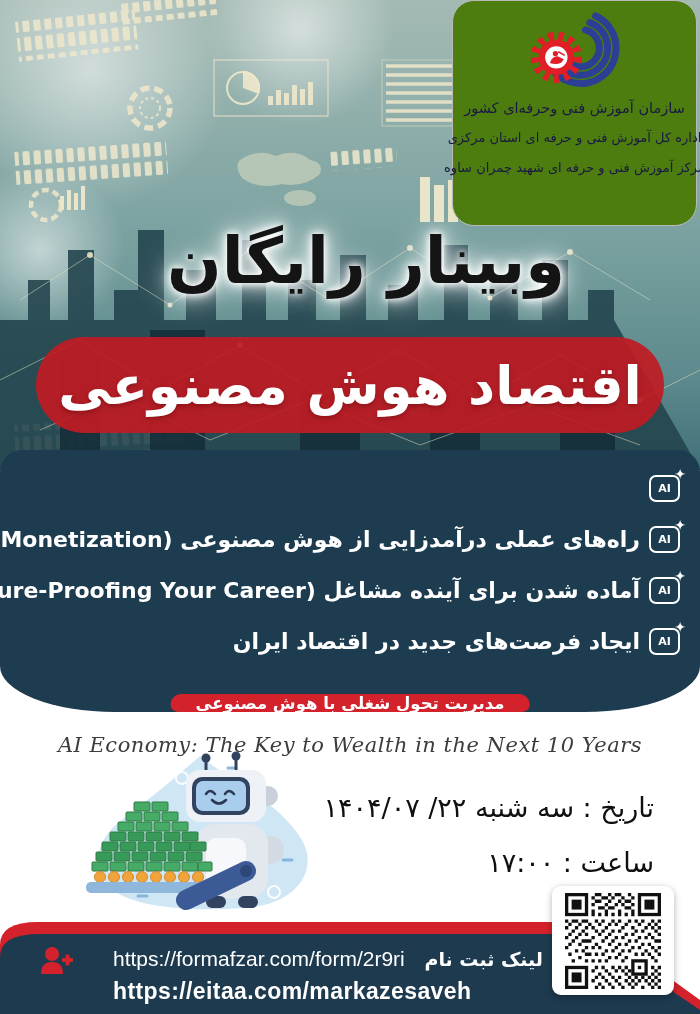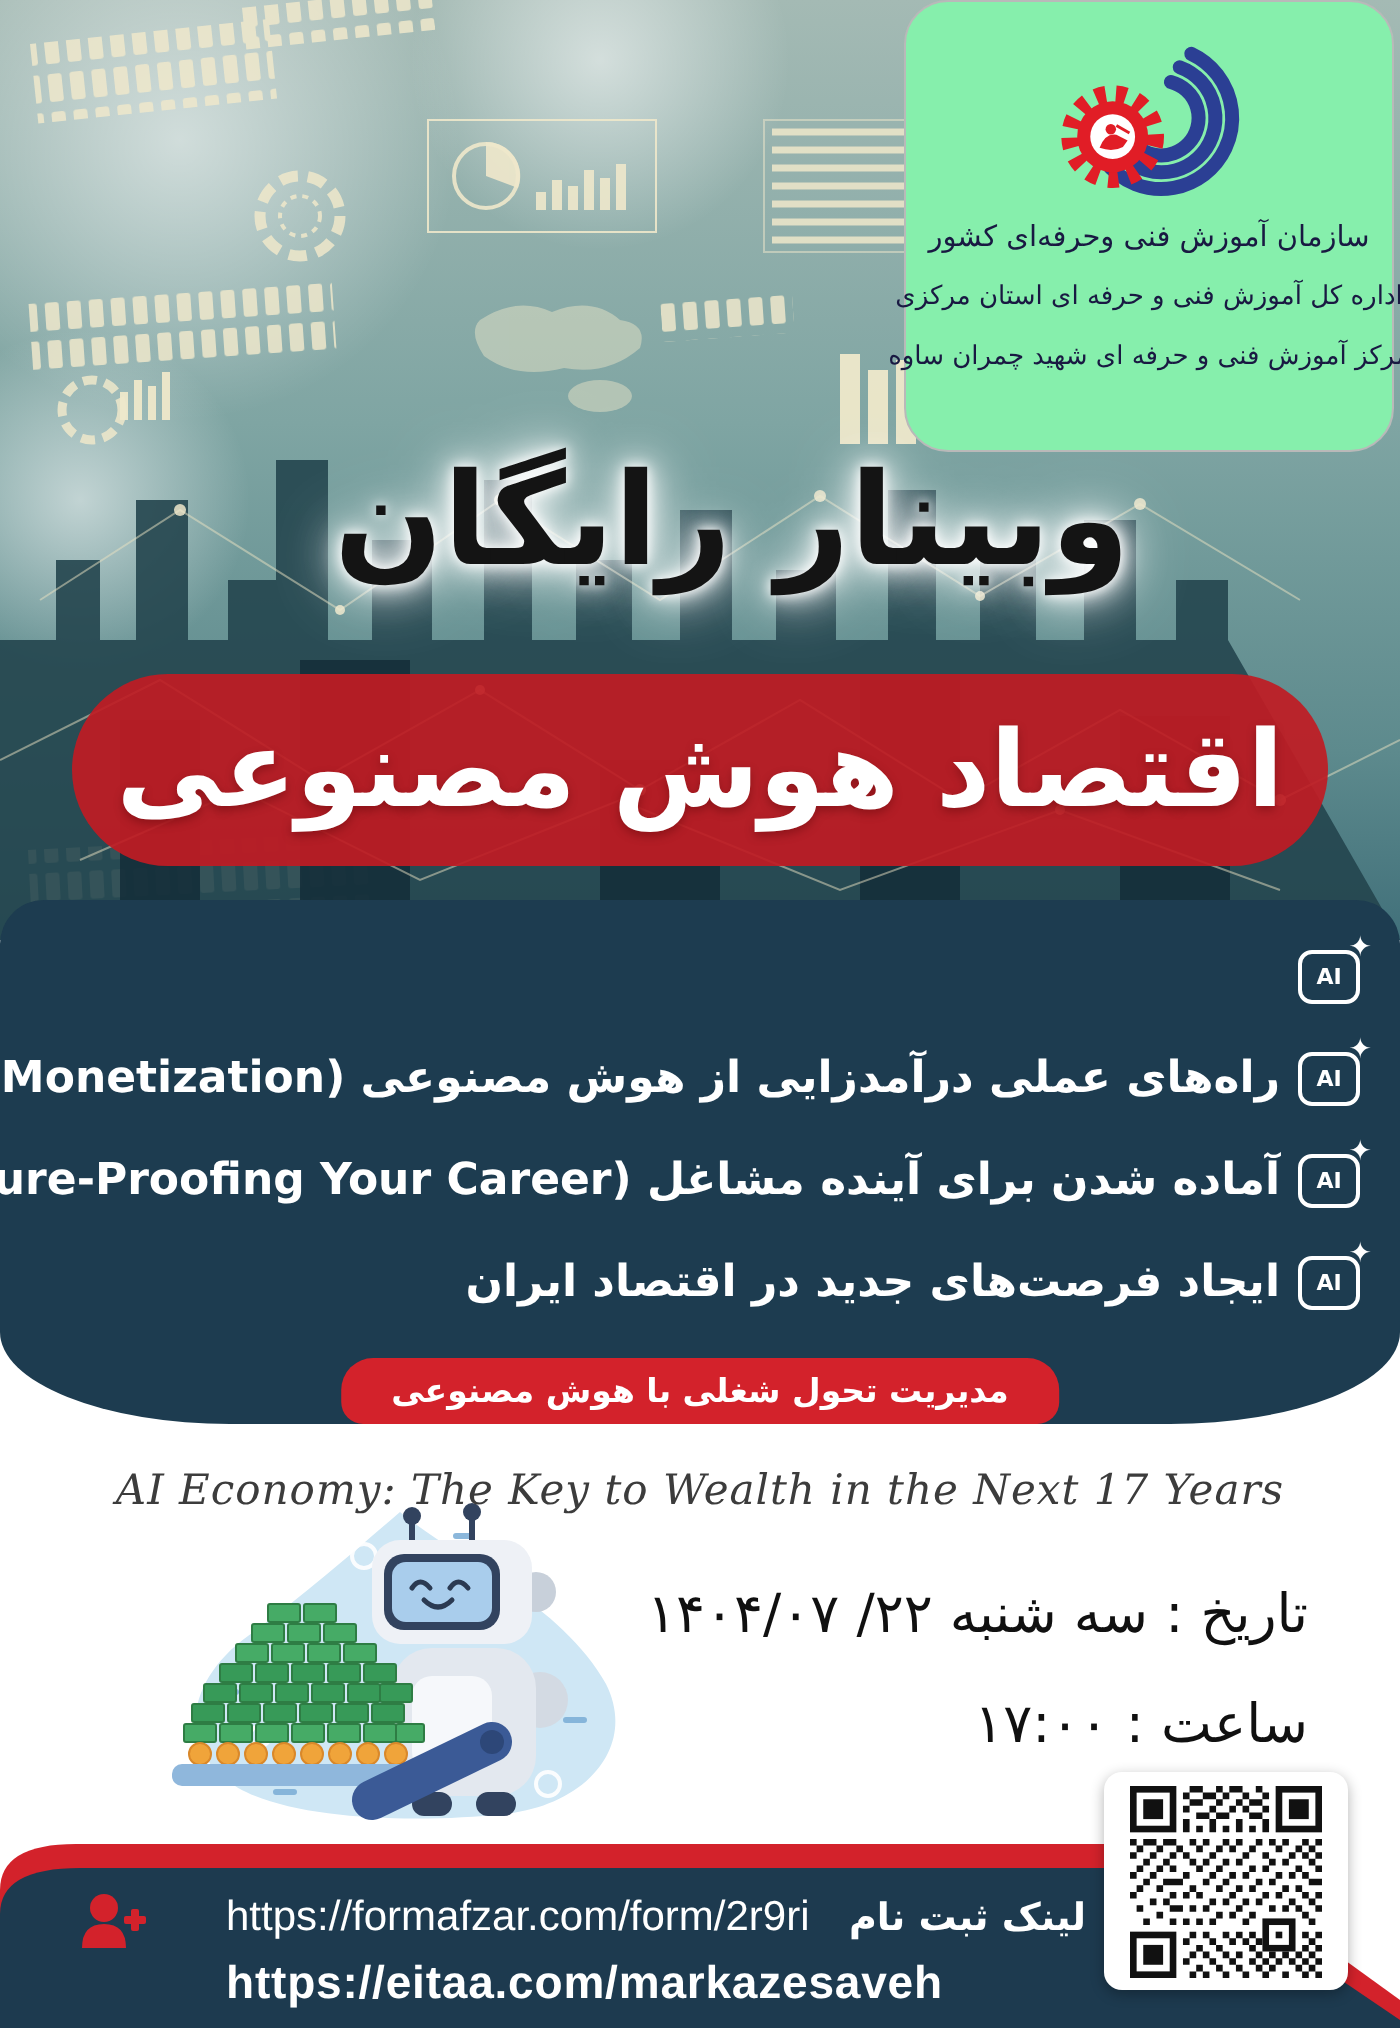--- a/index.html
+++ b/index.html
@@ -1,23 +1,23 @@
 <!DOCTYPE html>
 <html lang="fa"><head>
 <meta charset="utf-8">
 <style>
   html,body{margin:0;padding:0;background:#e8e8e8;}
   .poster{width:700px;height:1014px;position:relative;overflow:hidden;background:#fff;
           font-family:"DejaVu Sans",sans-serif;margin:0 auto;}
   .abs{position:absolute;}
 
   
-  .org-card{position:absolute;top:0;right:3px;width:245px;height:226px;background:#86efac;
+  .org-card{position:absolute;top:0;right:3px;width:245px;height:226px;background:#4d7c0f;
             border:1px solid #b9b9b9;border-radius:22px;box-sizing:border-box;
-            display:flex;flex-direction:column;align-items:center;padding-top:11px;z-index:6;}
+            display:flex;flex-direction:column;align-items:center;padding-top:0;z-index:6;}
   .org-line{font-size:13px;color:#191942;text-align:center;line-height:1.55;margin-top:9px;
             font-weight:500;white-space:nowrap;}
   .org-line.first{font-size:14.5px;margin-top:2px;}
 
   
   .main-title{position:absolute;top:224px;left:16px;width:100%;text-align:center;z-index:5;
               font-size:64px;font-weight:800;color:#141414;direction:rtl;
               text-shadow:0 0 6px #fff,0 0 12px #fff,0 0 22px rgba(255,255,255,.95),0 0 34px rgba(255,255,255,.8);}
 
   
@@ -31,21 +31,21 @@
   .topics{position:absolute;top:450px;left:0;width:700px;height:262px;background:#1d3c50;z-index:4;
           border-radius:22px 22px 115px 115px / 22px 22px 46px 46px;
           direction:rtl;box-sizing:border-box;padding:13px 20px 0;}
   .topic-row{display:flex;align-items:center;gap:7px;height:51px;color:#fff;
              font-weight:700;font-size:22px;white-space:nowrap;}
   .ai-badge{position:relative;flex:0 0 auto;width:27px;height:23px;border:2px solid #fff;
             border-radius:7px;display:flex;align-items:center;justify-content:center;
             font-size:11px;font-weight:700;color:#fff;margin-left:2px;}
   .ai-badge .spark{position:absolute;top:-11px;right:-8px;font-style:normal;font-size:14px;color:#fff;}
   .pill{position:absolute;bottom:0;left:50%;transform:translateX(-50%);background:#d3222b;
-        color:#fff;font-size:16.5px;font-weight:700;height:33px;padding:0 25px;direction:rtl;
+        color:#fff;font-size:16.5px;font-weight:700;height:18px;padding:0 25px;direction:rtl;
         display:flex;align-items:center;border-radius:16px 16px 11px 11px;white-space:nowrap;}
 
   
   .tagline{position:absolute;top:733px;left:0;width:100%;text-align:center;z-index:3;
            font-family:"DejaVu Serif",serif;font-style:italic;font-size:21px;color:#3c3c3c;
            letter-spacing:.5px;}
 
   
   .schedule{position:absolute;top:780px;right:46px;direction:rtl;
             color:#101010;font-size:27px;line-height:2.05;z-index:3;}
@@ -226,21 +226,21 @@
     <div class="topic-row">
       <span class="ai-badge">
           <i class="spark">✦</i>
           <b>AI</b>
         </span>
       <span>ایجاد فرصت‌های جدید در اقتصاد ایران</span>
     </div>
     <div class="pill">مدیریت تحول شغلی با هوش مصنوعی</div>
   </div>
 
-  <div class="tagline">AI Economy: The Key to Wealth in the Next 17 Years</div>
+  <div class="tagline">AI Economy: The Key to Wealth in the Next 10 Years</div>
 
   <svg class="robot" width="245" height="162" viewBox="0 0 245 162">
     <path d="M122,6 C148,28 203,52 225,92 C241,124 214,153 174,157 C128,162 58,160 34,139 C10,119 18,88 46,68 C76,46 101,24 122,6 Z" fill="#cfe7f5"></path>
     <g fill="none" stroke="#ffffff" stroke-width="2" opacity=".9">
       <circle cx="104" cy="28" r="6"></circle>
         <circle cx="52" cy="118" r="5"></circle>
         <circle cx="212" cy="62" r="5"></circle>
         <circle cx="196" cy="142" r="6"></circle>
     </g>
     <g stroke="#7fb0d8" stroke-width="3" stroke-linecap="round" opacity=".9">

